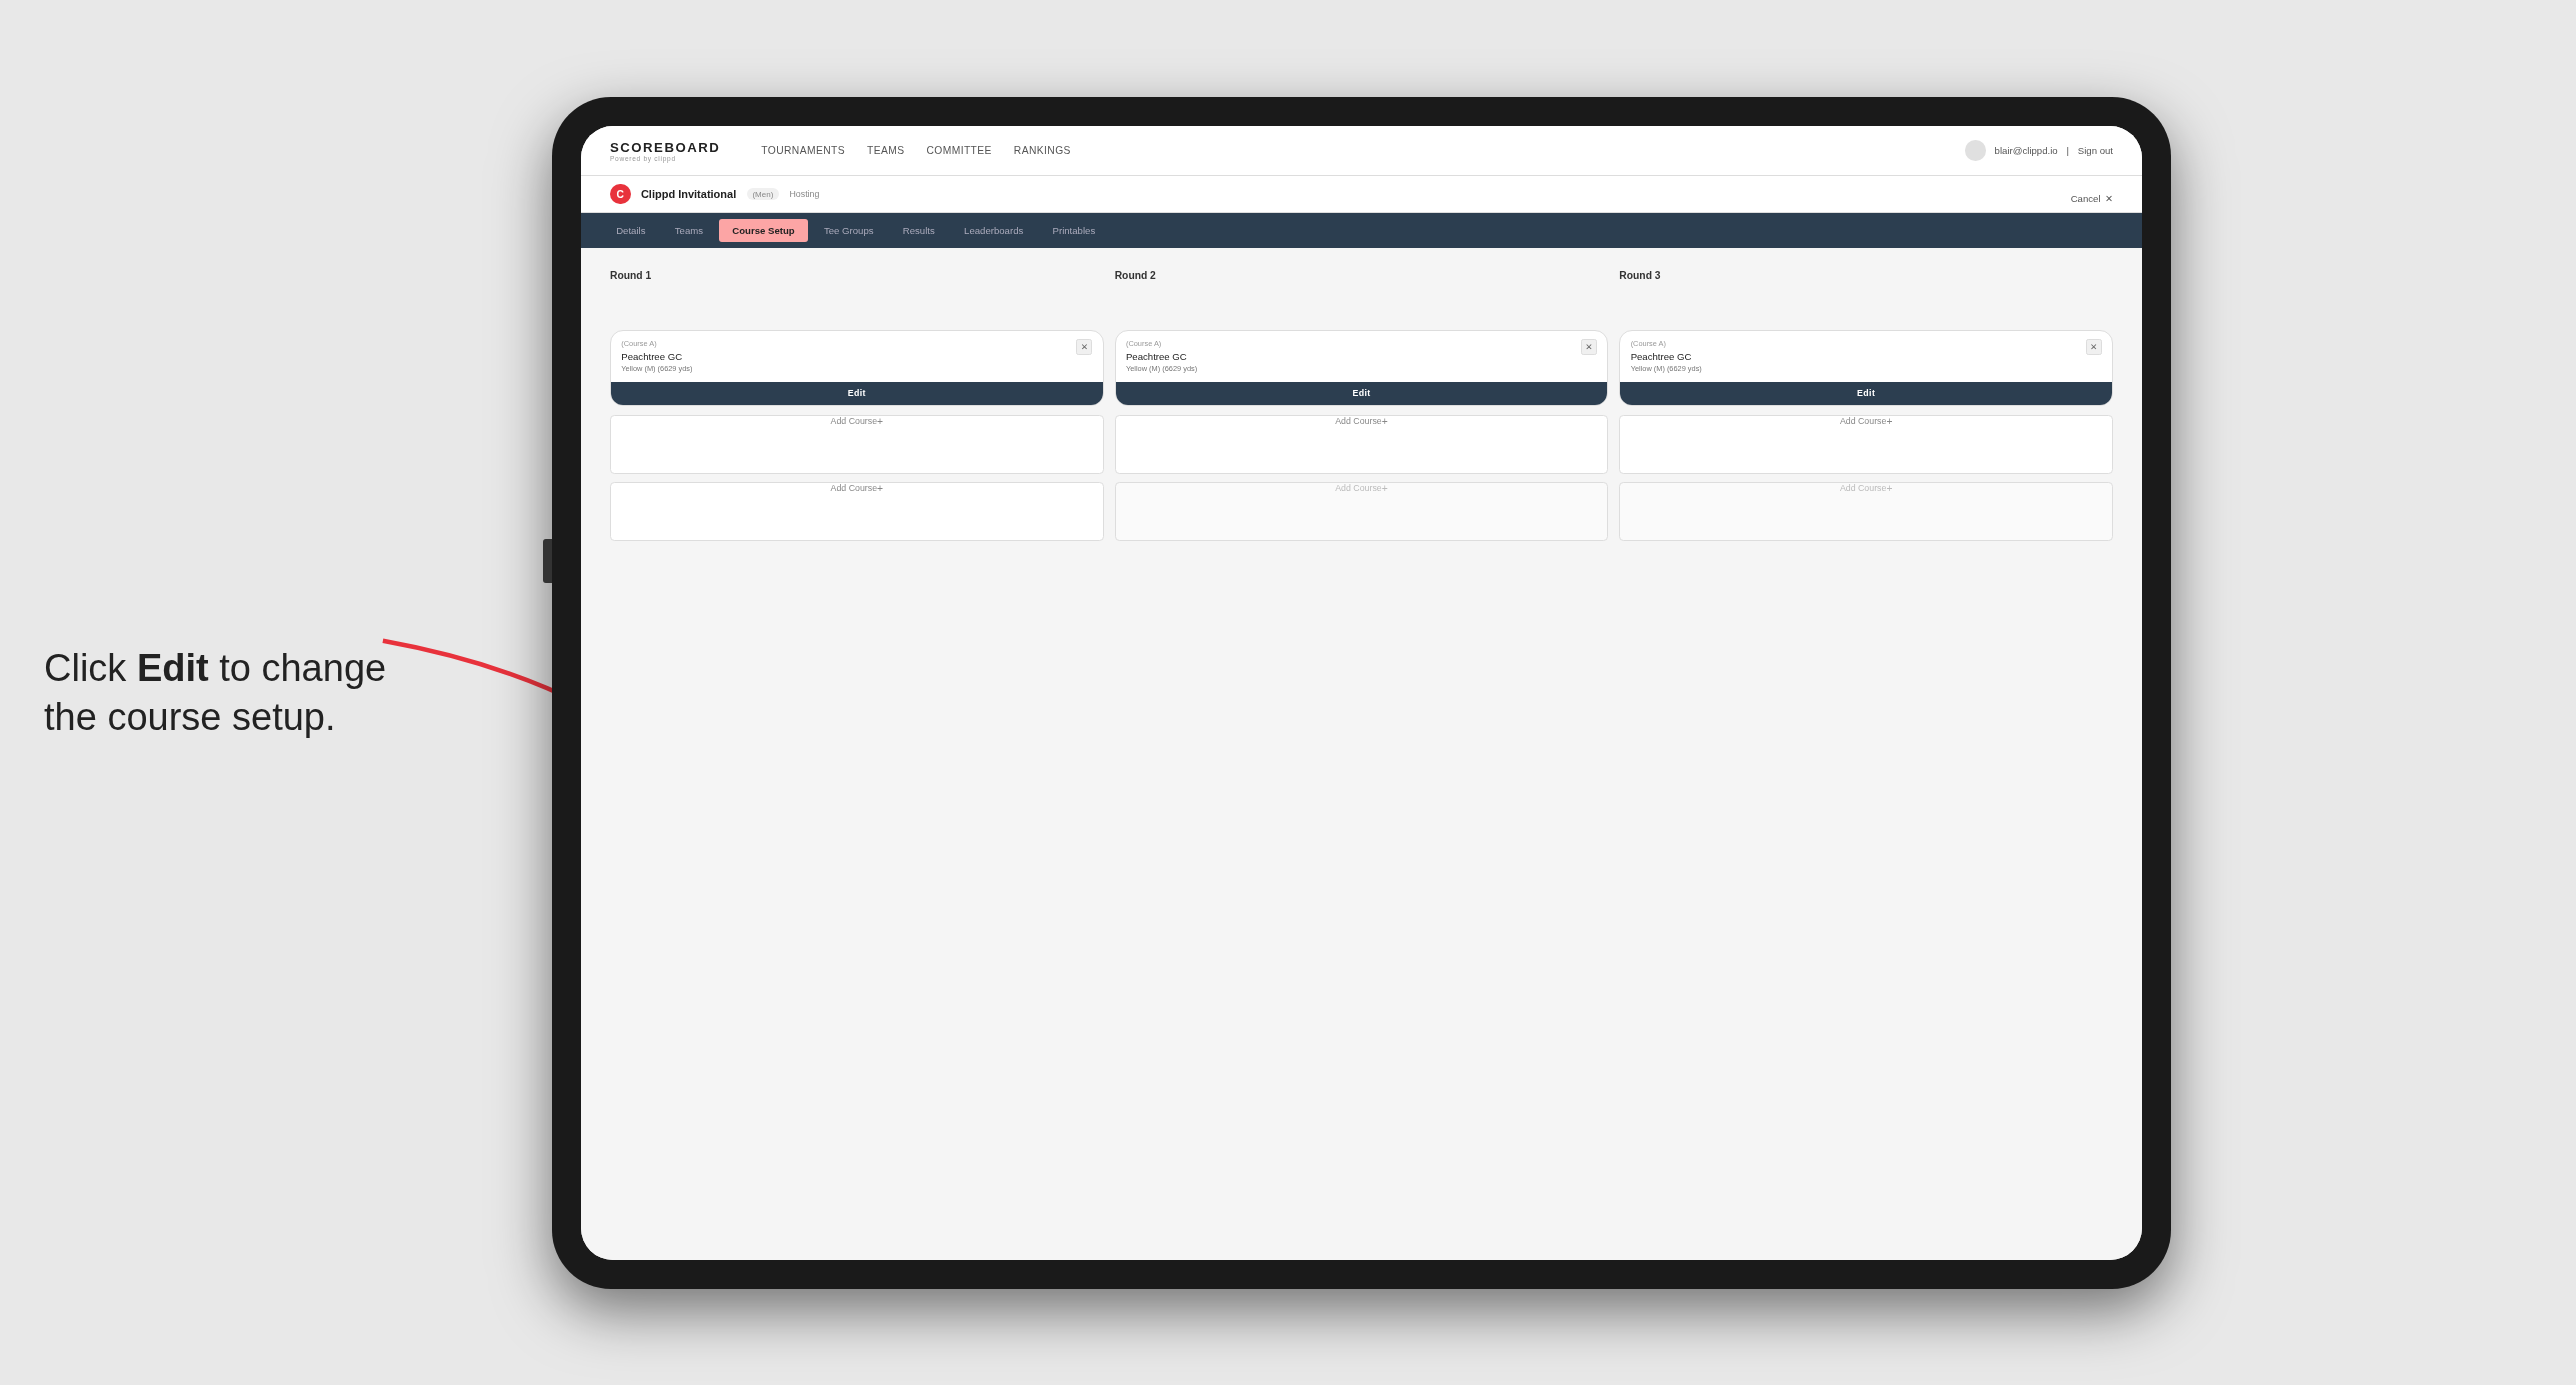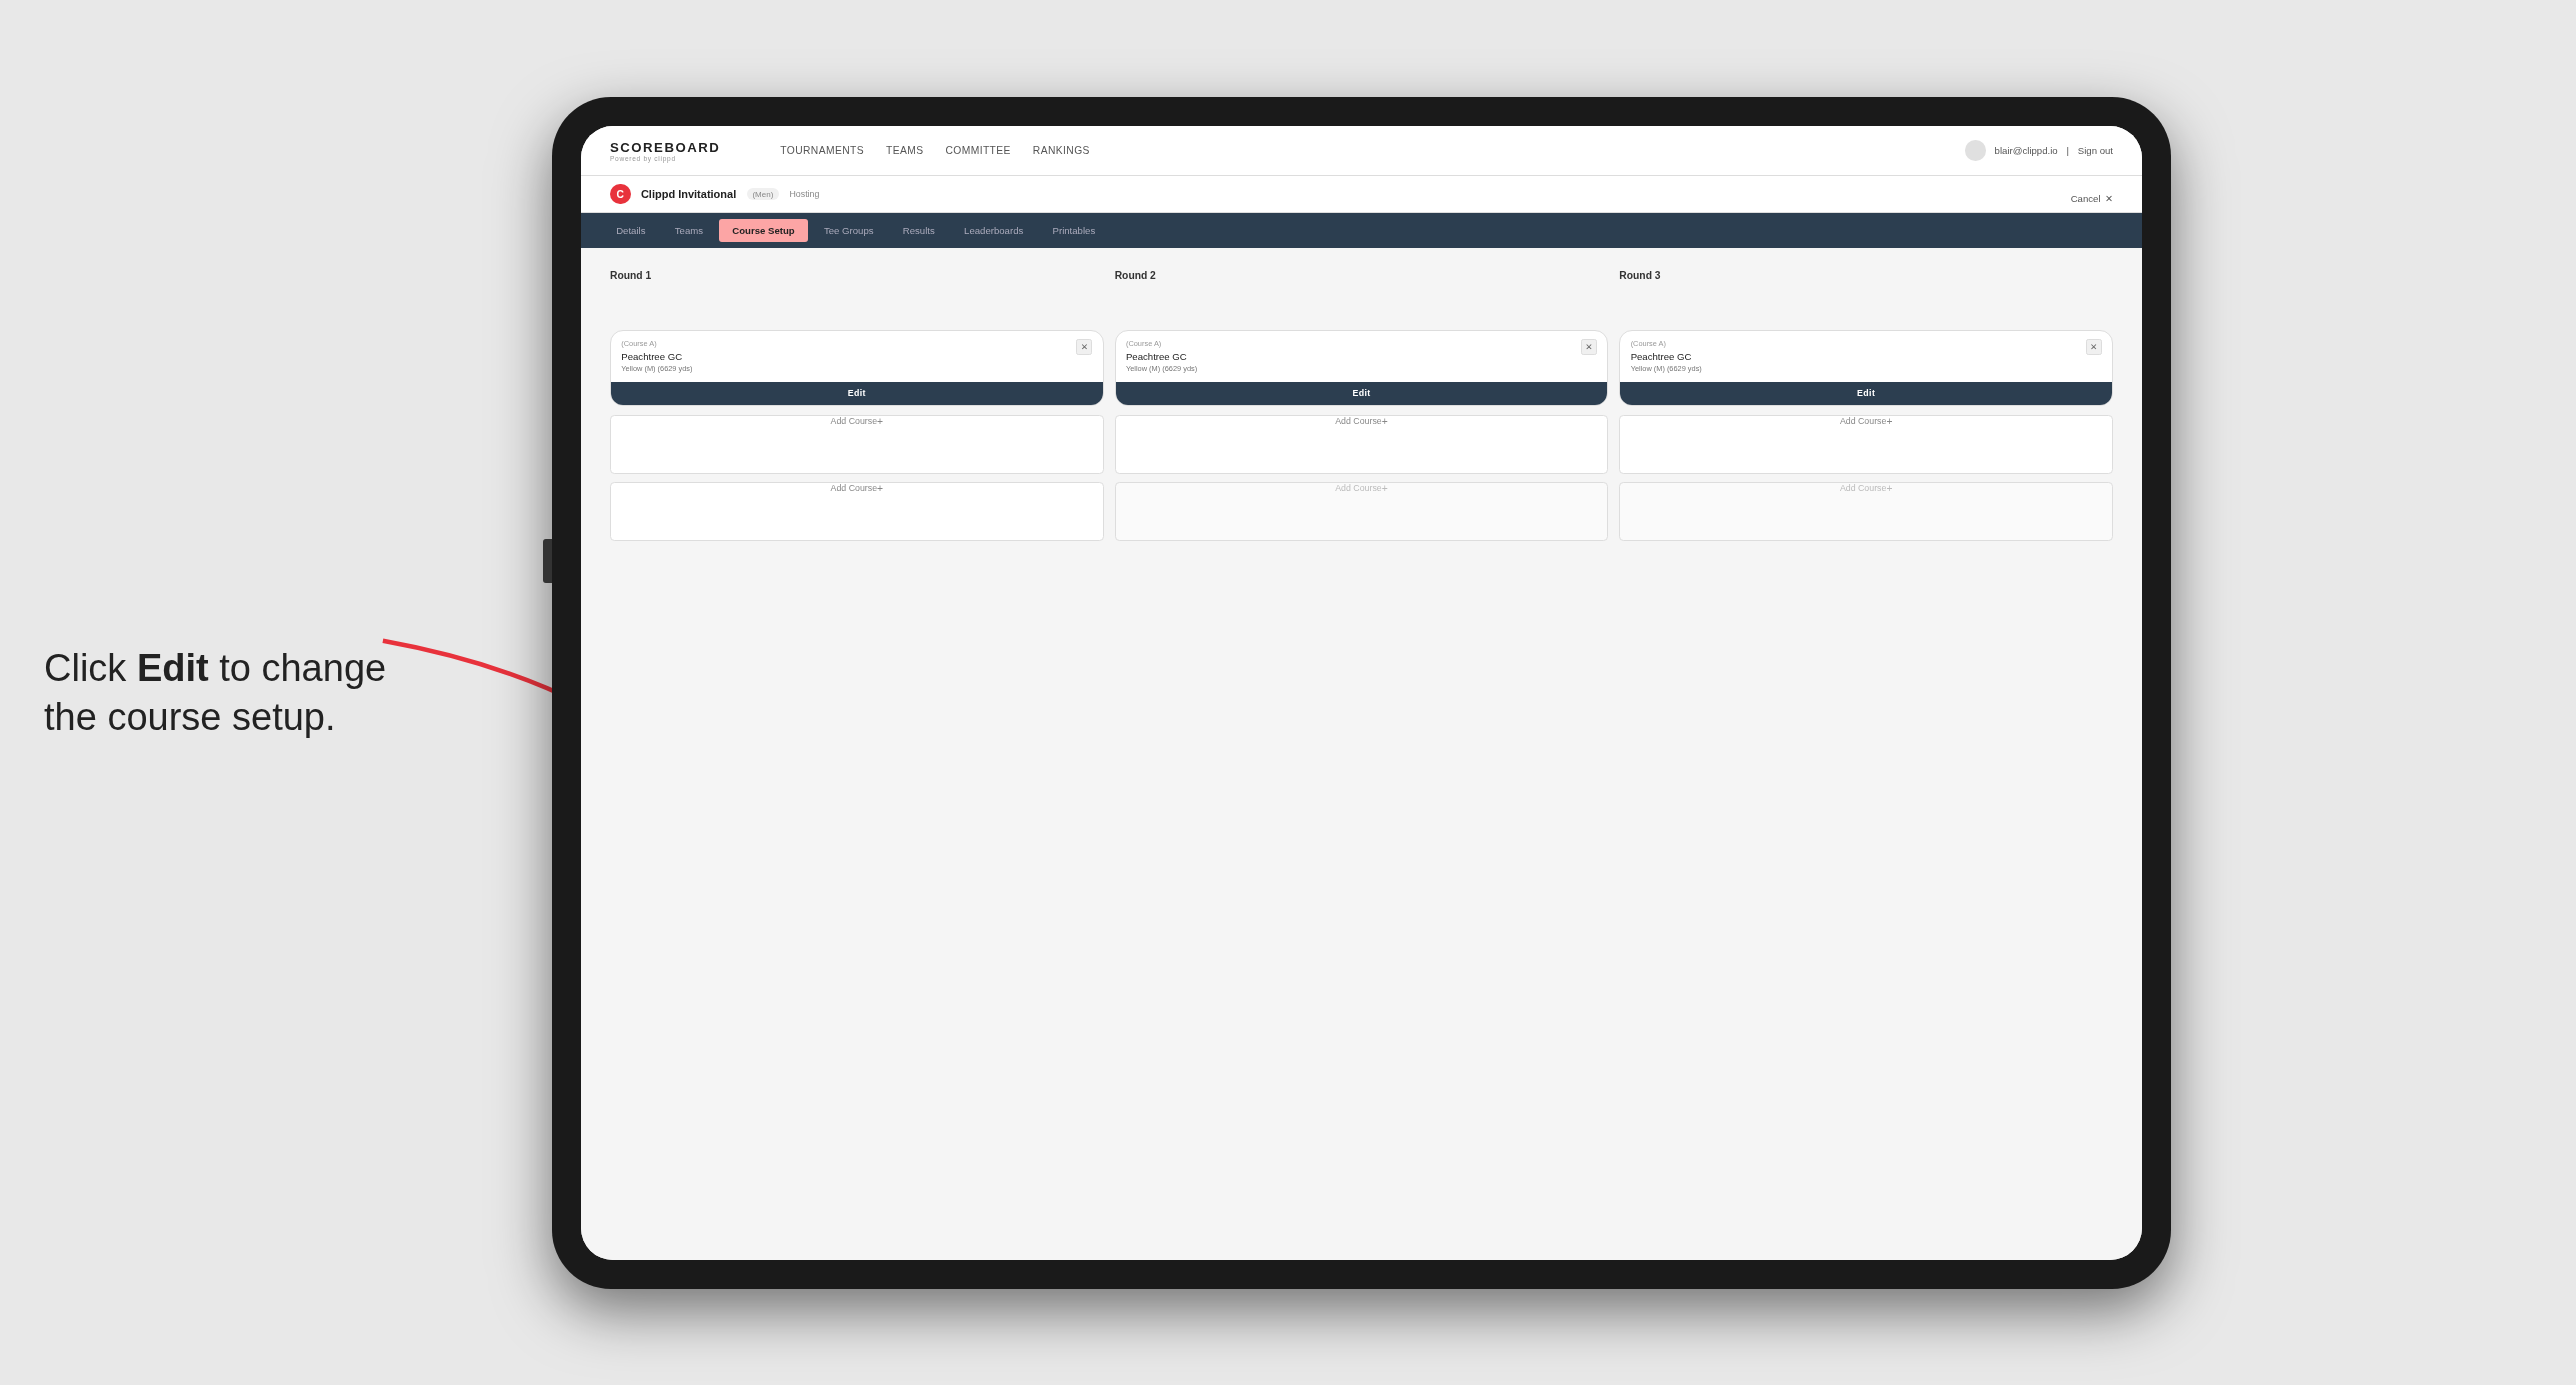--- a/index.html
+++ b/index.html
@@ -70,21 +70,21 @@
       height: 50px;
       display: flex;
       align-items: center;
       gap: 29px;
       flex-shrink: 0;
     }
 
     .logo-area {
       display: flex;
       flex-direction: column;
-      margin-right: 31px;
+      margin-right: 12px;
     }
 
     .logo-scoreboard {
       font-size: 13.2px;
       font-weight: 800;
       letter-spacing: 1.5px;
       color: #222;
     }
 
     .logo-sub {

